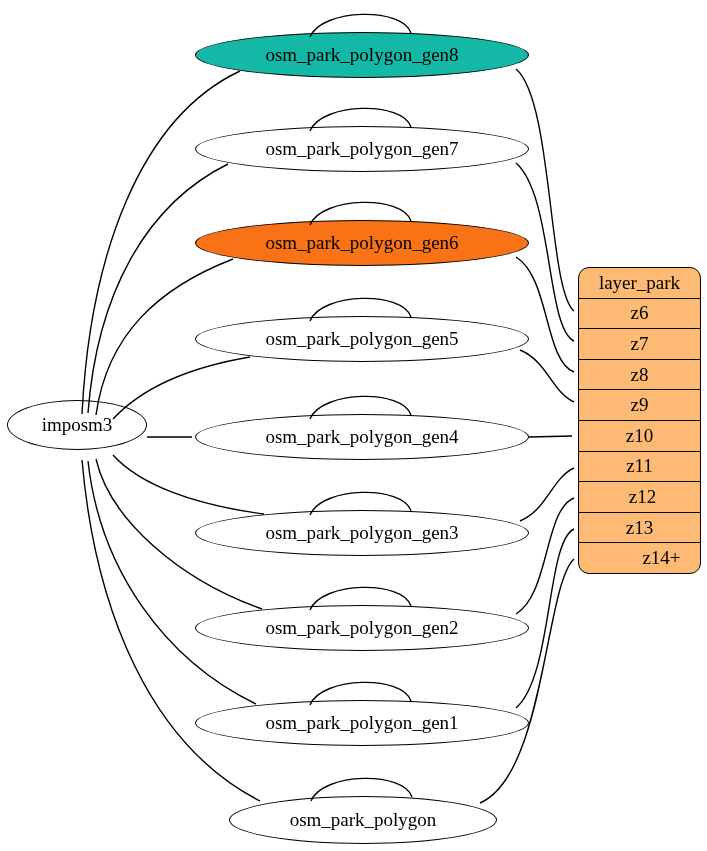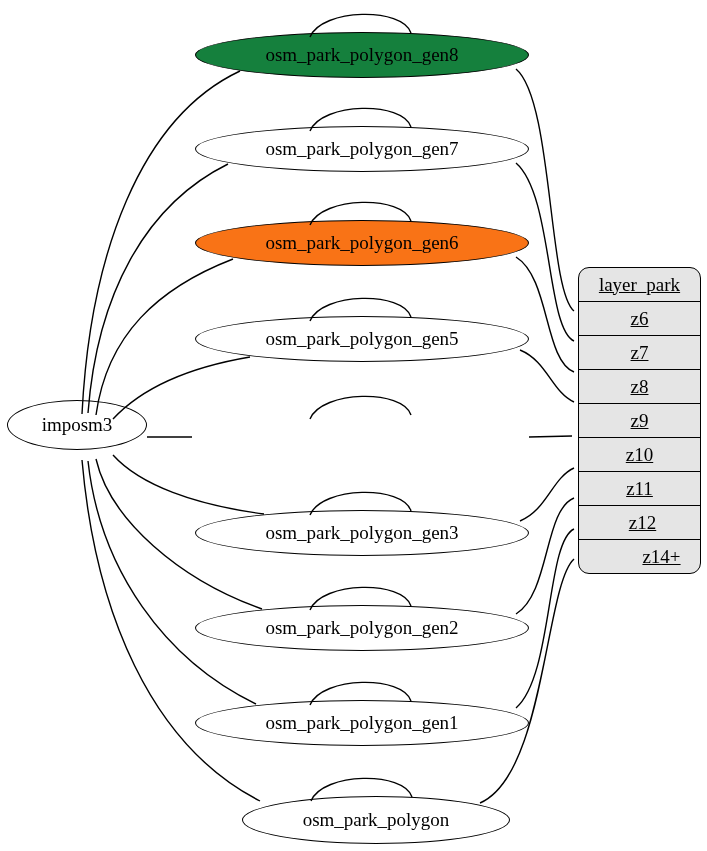--- a/index.html
+++ b/index.html
@@ -98,58 +98,62 @@
       <path d="M 520,521 C 547,510 552,478 574,468" stroke="#000000" marker-end="url(#arrow)"></path>
       <path d="M 516,614 C 550,593 544,510 574,498" stroke="#000000" marker-end="url(#arrow)"></path>
       <path d="M 516,708 C 553,676 546,542 574,529" stroke="#000000" marker-end="url(#arrow)"></path>
       <path d="M 480,803 C 545,775 545,585 574,559" stroke="#000000" marker-end="url(#arrow)"></path>
     </svg>
 
   <div class="node" style="left: 7px; top: 400px; width: 140px; height: 50px; background: rgb(255, 255, 255); border-color: rgb(0, 0, 0);">
     <span>imposm3</span>
   </div>
 
-  <div class="node" style="left: 195px; top: 32px; width: 334px; height: 46px; background: #15803d; border-color: rgb(0, 0, 0); justify-content: center;">
+  <div class="node" style="left: 195px; top: 32px; width: 334px; height: 46px; background: #14b8a6; border-color: rgb(0, 0, 0); justify-content: center;">
     <span>osm_park_polygon_gen8</span>
   </div>
 
   <div class="node" style="left: 195px; top: 126px; width: 334px; height: 46px; background: rgb(255, 255, 255); border-color: rgb(0, 0, 0); justify-content: center;">
     <span>osm_park_polygon_gen7</span>
   </div>
 
   <div class="node" style="left: 195px; top: 220px; width: 334px; height: 46px; background: #f97316; border-color: rgb(0, 0, 0);">
     <span>osm_park_polygon_gen6</span>
   </div>
 
   <div class="node" style="left: 195px; top: 316px; width: 334px; height: 46px; background: rgb(255, 255, 255); border-color: rgb(0, 0, 0);">
     <span>osm_park_polygon_gen5</span>
   </div>
 
+  <div class="node" style="left: 195px; top: 414px; width: 334px; height: 46px; background: rgb(255, 255, 255); border-color: rgb(0, 0, 0);">
+    <span>osm_park_polygon_gen4</span>
+  </div>
 
   <div class="node" style="left: 195px; top: 510px; width: 334px; height: 46px; background: rgb(255, 255, 255); border-color: rgb(0, 0, 0);">
     <span>osm_park_polygon_gen3</span>
   </div>
 
   <div class="node" style="left: 195px; top: 605px; width: 334px; height: 46px; background: rgb(255, 255, 255); border-color: rgb(0, 0, 0); justify-content: center;">
     <span>osm_park_polygon_gen2</span>
   </div>
 
   <div class="node" style="left: 195px; top: 700px; width: 334px; height: 46px; background: rgb(255, 255, 255); border-color: rgb(0, 0, 0);">
     <span>osm_park_polygon_gen1</span>
   </div>
 
-  <div class="node" style="left: 242px; top: 796px; width: 268px; height: 48px; background: rgb(255, 255, 255); border-color: rgb(0, 0, 0);">
+  <div class="node" style="left: 229px; top: 796px; width: 268px; height: 48px; background: rgb(255, 255, 255); border-color: rgb(0, 0, 0);">
     <span>osm_park_polygon</span>
   </div>
 
-  <div class="ltable" style="background: #e5e5e5; border-color: rgb(0, 0, 0); text-decoration: underline;">
+  <div class="ltable" style="background: #fdba74; border-color: rgb(0, 0, 0);">
     <div class="row" style="border-color: rgb(0, 0, 0);">layer_park</div>
     <div class="row" style="border-color: rgb(0, 0, 0);">z6</div>
     <div class="row" style="border-color: rgb(0, 0, 0);">z7</div>
     <div class="row" style="border-color: rgb(0, 0, 0);">z8</div>
     <div class="row" style="border-color: rgb(0, 0, 0);">z9</div>
     <div class="row" style="border-color: rgb(0, 0, 0);">z10</div>
     <div class="row" style="border-color: rgb(0, 0, 0);">z11</div>
     <div class="row" style="border-color: rgb(0, 0, 0); padding-left: 6px;">z12</div>
+    <div class="row" style="border-color: rgb(0, 0, 0);">z13</div>
     <div class="row" style="border-color: rgb(0, 0, 0);">z14+</div>
   </div>
 
 </div>
 
 </body></html>

